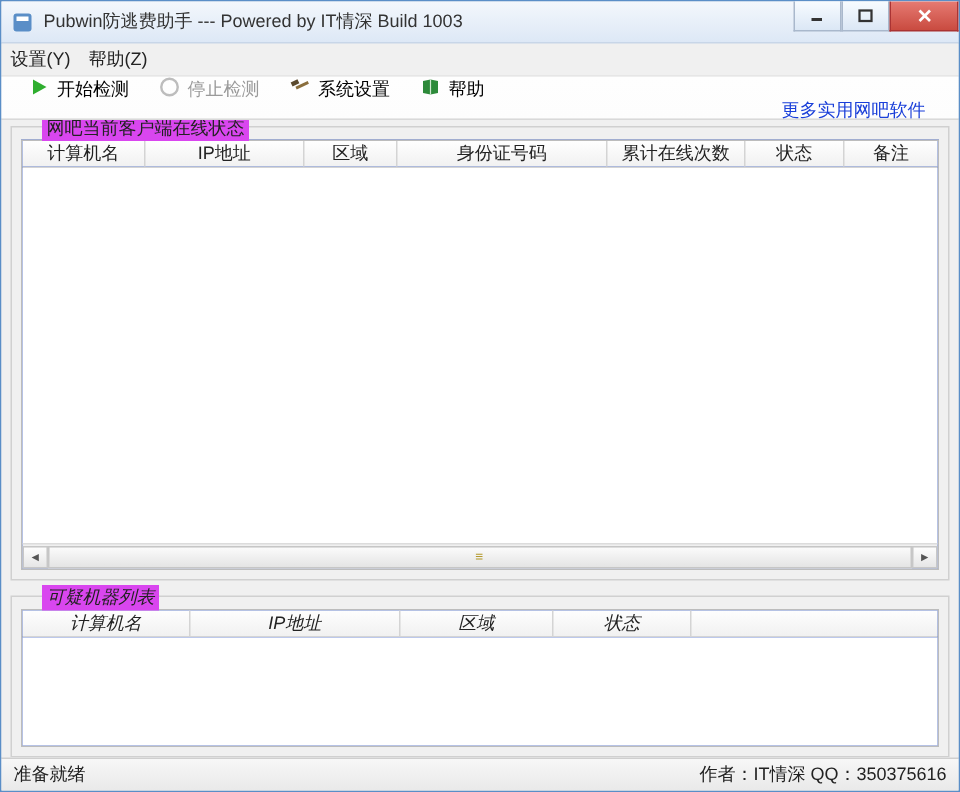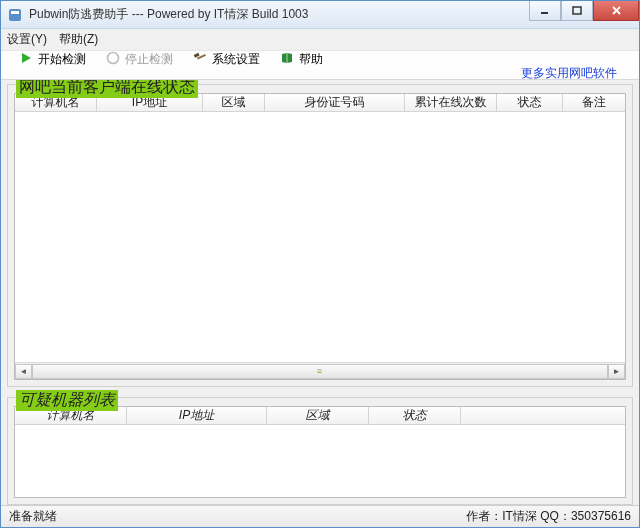--- a/index.html
+++ b/index.html
@@ -24,21 +24,21 @@
   .toolbar { height:30px; background:linear-gradient(#fefefe,#fdfdfd); border-top:1px solid #e6e6e6; border-bottom:1px solid #d9d9d9; display:flex; align-items:center; padding:0 8px; }
   .toolbar .tbtn { display:flex; align-items:flex-start; gap:5px; padding:0 10px; height:100%; cursor:default; }
   .toolbar .tbtn.disabled { color:#9a9a9a; }
   .toolbar .spacer { flex:1; }
   .toolbar .link { color:#1a3fd9; padding-right:14px; cursor:pointer;margin-top:16px; }
   .icon { width:14px; height:14px; display:block; }
 
   .client { flex:1; background:#f0f0f0; padding:4px 6px 0 6px; display:flex; flex-direction:column; gap:4px; overflow:hidden; }
 
   .groupbox { border:1px solid #d0d0d0; position:relative; background:#f0f0f0; display:flex; flex-direction:column; }
-  .groupbox > .legend { position:absolute; top:-8px; left:8px; background:#84cc16; padding:0 3px; font-size:16px; color:#222; }
+  .groupbox > .legend { position:absolute; top:-8px; left:20px; background:#d946ef; padding:0 3px; font-size:12px; color:#222; }
   .gb1 { flex:1 1 auto; padding:8px 6px 6px 6px; }
   .gb2 { height:108px; padding:8px 6px 6px 6px; margin-top:6px;font-style:italic; }
 
   .table-wrap { background:#1d4ed8; border:1px solid #bcbcbc; height:100%; display:flex; flex-direction:column; }
   .thead { display:flex; height:18px; background:linear-gradient(#fefefe,#f1f1f1); border-bottom:1px solid #d4d4d4; }
   .th { border-right:1px solid #d4d4d4; text-align:center; font-size:12px; color:#222; line-height:17px; overflow:hidden; white-space:nowrap; }
   .tbody { flex:1; background:#fff; }
   .hscroll { height:17px; background:#f0f0f0; border-top:1px solid #dcdcdc; position:relative; display:flex; align-items:center; }
   .hscroll .arrow { width:17px; height:15px; background:linear-gradient(#fdfdfd,#e6e6e6); border:1px solid #c7c7c7; display:flex; align-items:center; justify-content:center; font-size:8px; color:#555; }
   .hscroll .track { flex:1; height:15px; background:#efefef; position:relative; }

